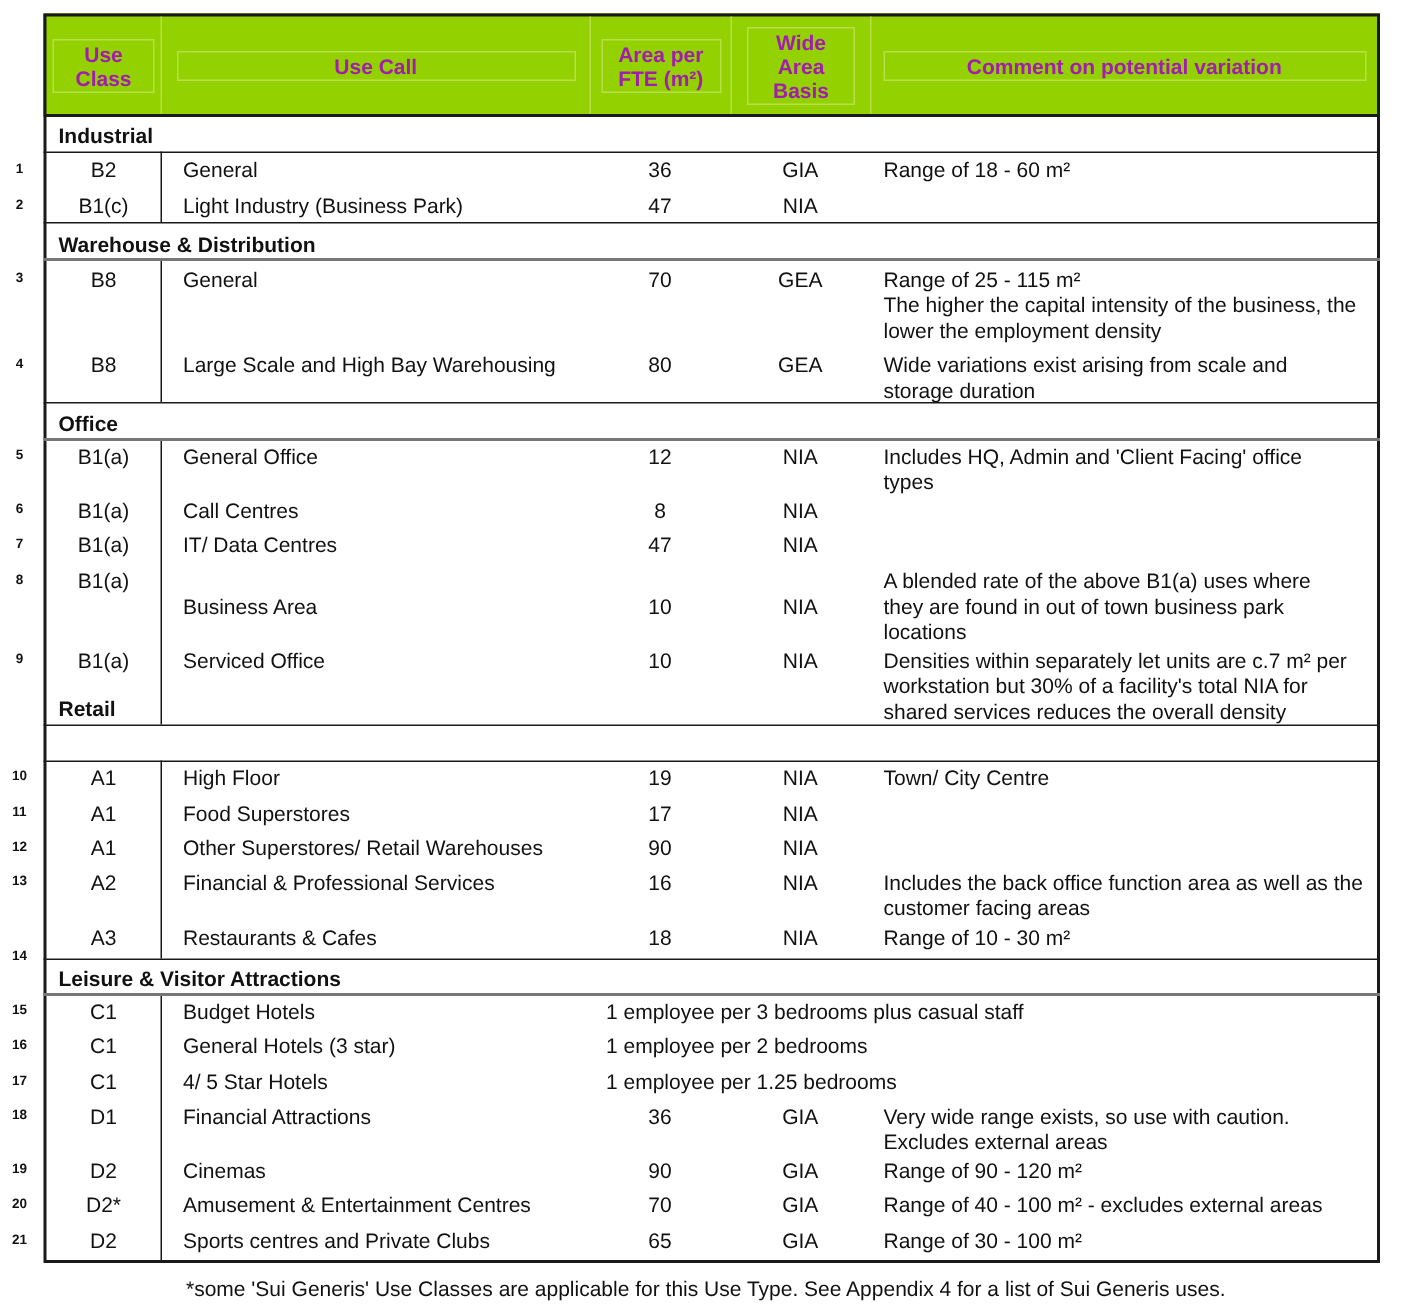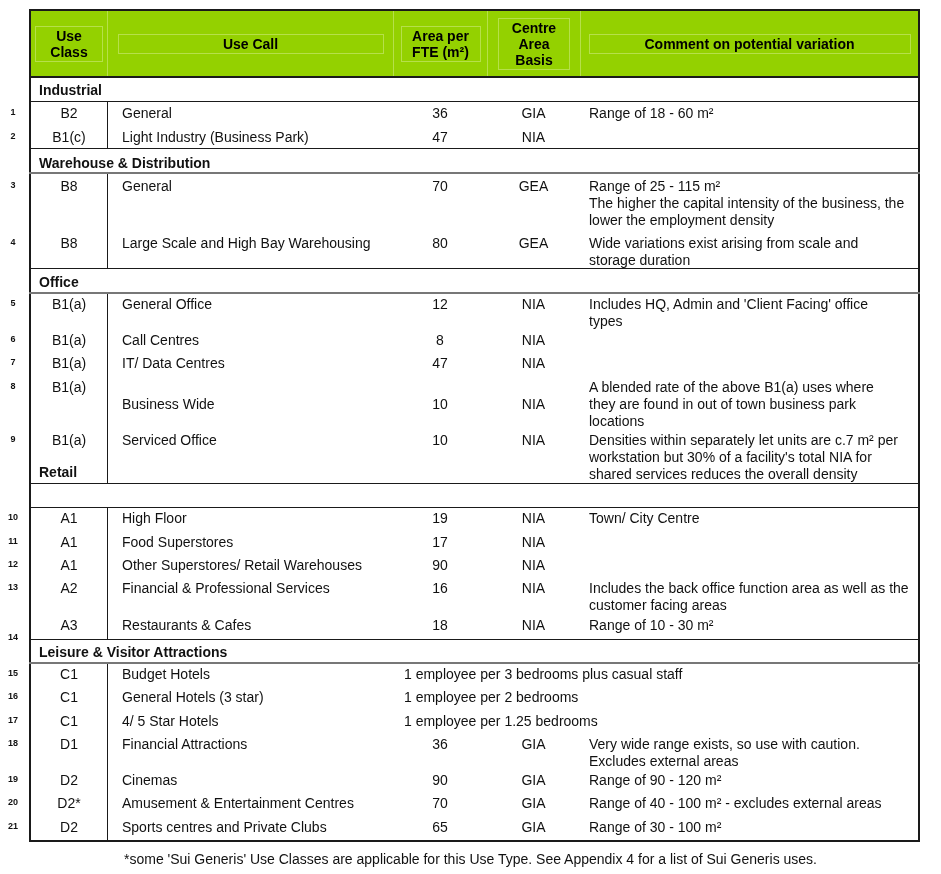--- a/index.html
+++ b/index.html
@@ -1,19 +1,19 @@
 <!DOCTYPE html>
 <html><head>
 <meta charset="utf-8">
 <style>
   html, body { margin: 0; padding: 0; background: #ffffff; }
   body { width: 941px; height: 874px; position: relative; font-family: "Liberation Sans", sans-serif; color: #111; overflow: hidden; }
   .table { position: absolute; left: 29px; top: 9px; width: 891px; height: 833px; border: 2px solid #1a1a1a; box-sizing: border-box; }
   .header { position: absolute; left: 29px; top: 9px; width: 891px; height: 69px; background: #94d100; box-sizing: border-box; border: 2px solid #1a1a1a; border-bottom: 2px solid #1a1a1a; }
-  .hcell { position: absolute; top: 9px; height: 69px; display: flex; align-items: center; justify-content: center; text-align: center; font-weight: bold; font-size: 14px; line-height: 16px; color: #000000; }
+  .hcell { position: absolute; top: 9px; height: 69px; display: flex; align-items: center; justify-content: center; text-align: center; font-weight: bold; font-size: 14px; line-height: 16px; color: #a21caf; }
   .hcell .inner { border: 1px solid #b6e04a; padding: 1px 4px; }
   .hsep { position: absolute; top: 11px; height: 65px; width: 1px; background: #b6e04a; }
   .hline { position: absolute; height: 1px; background: #1a1a1a; }
   .hline.grey { background: #777; height: 2px; }
   .vline { position: absolute; width: 1px; background: #1a1a1a; }
   .section { position: absolute; left: 39px; font-weight: bold; font-size: 14px; line-height: 16px; }
   .rownum { position: absolute; left: 6px; width: 14px; text-align: center; font-size: 9px; font-weight: bold; line-height: 10px; }
   .cell { position: absolute; font-size: 14px; line-height: 17px; white-space: nowrap; }
   .c-class { left: 31px; width: 76px; text-align: center; }
   .c-type { left: 122px; }
@@ -38,21 +38,21 @@
 <div class="hcell" style="left:31px;width:76px">
   <span class="inner" style="width:58px">Use Class</span>
 </div>
 <div class="hcell" style="left:108px;width:285px">
   <span class="inner" style="width:256px">Use Call</span>
 </div>
 <div class="hcell" style="left:394px;width:93px">
   <span class="inner" style="width:70px">Area per FTE (m²)</span>
 </div>
 <div class="hcell" style="left:488px;width:92px">
-  <span class="inner" style="width:62px">Centre Area Basis</span>
+  <span class="inner" style="width:62px">Wide Area Basis</span>
 </div>
 <div class="hcell" style="left:581px;width:337px">
   <span class="inner" style="width:312px">Comment on potential variation</span>
 </div>
 
 <div class="vline" style="left:107px;top:101px;height:47px"></div>
 <div class="vline" style="left:107px;top:173px;height:95px"></div>
 <div class="vline" style="left:107px;top:293px;height:190px"></div>
 <div class="vline" style="left:107px;top:507px;height:132px"></div>
 <div class="vline" style="left:107px;top:663px;height:178px"></div>
@@ -133,21 +133,21 @@
   <div class="cell c-class" style="top:355px">B1(a)</div>
   <div class="cell c-type" style="top:355px">IT/ Data Centres</div>
   <div class="cell c-area" style="top:355px">47</div>
   <div class="cell c-basis" style="top:355px">NIA</div>
   <div class="cell c-comment" style="top:355px"></div>
 </div>
 
 <div>
   <div class="rownum" style="top:381px">8</div>
   <div class="cell c-class" style="top:379px">B1(a)</div>
-  <div class="cell c-type" style="top:396px">Business Wide</div>
+  <div class="cell c-type" style="top:396px">Business Area</div>
   <div class="cell c-area" style="top:396px">10</div>
   <div class="cell c-basis" style="top:396px">NIA</div>
   <div class="cell c-comment" style="top:379px;width:305px">A blended rate of the above B1(a) uses where they are found in out of town business park locations</div>
 </div>
 
 <div>
   <div class="rownum" style="top:434px">9</div>
   <div class="cell c-class" style="top:432px">B1(a)</div>
   <div class="cell c-type" style="top:432px">Serviced Office</div>
   <div class="cell c-area" style="top:432px">10</div>

